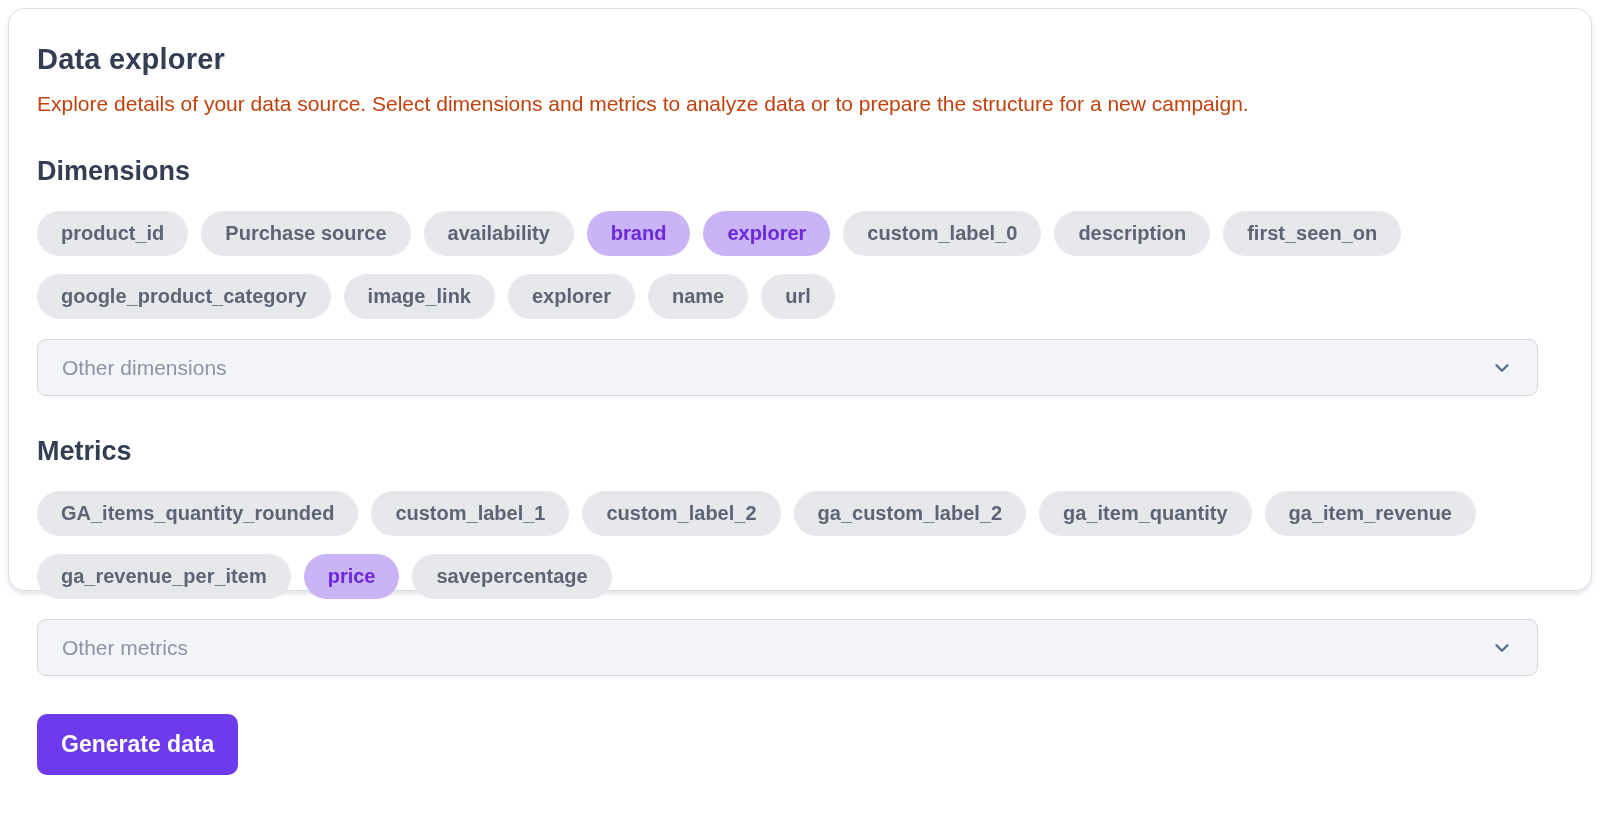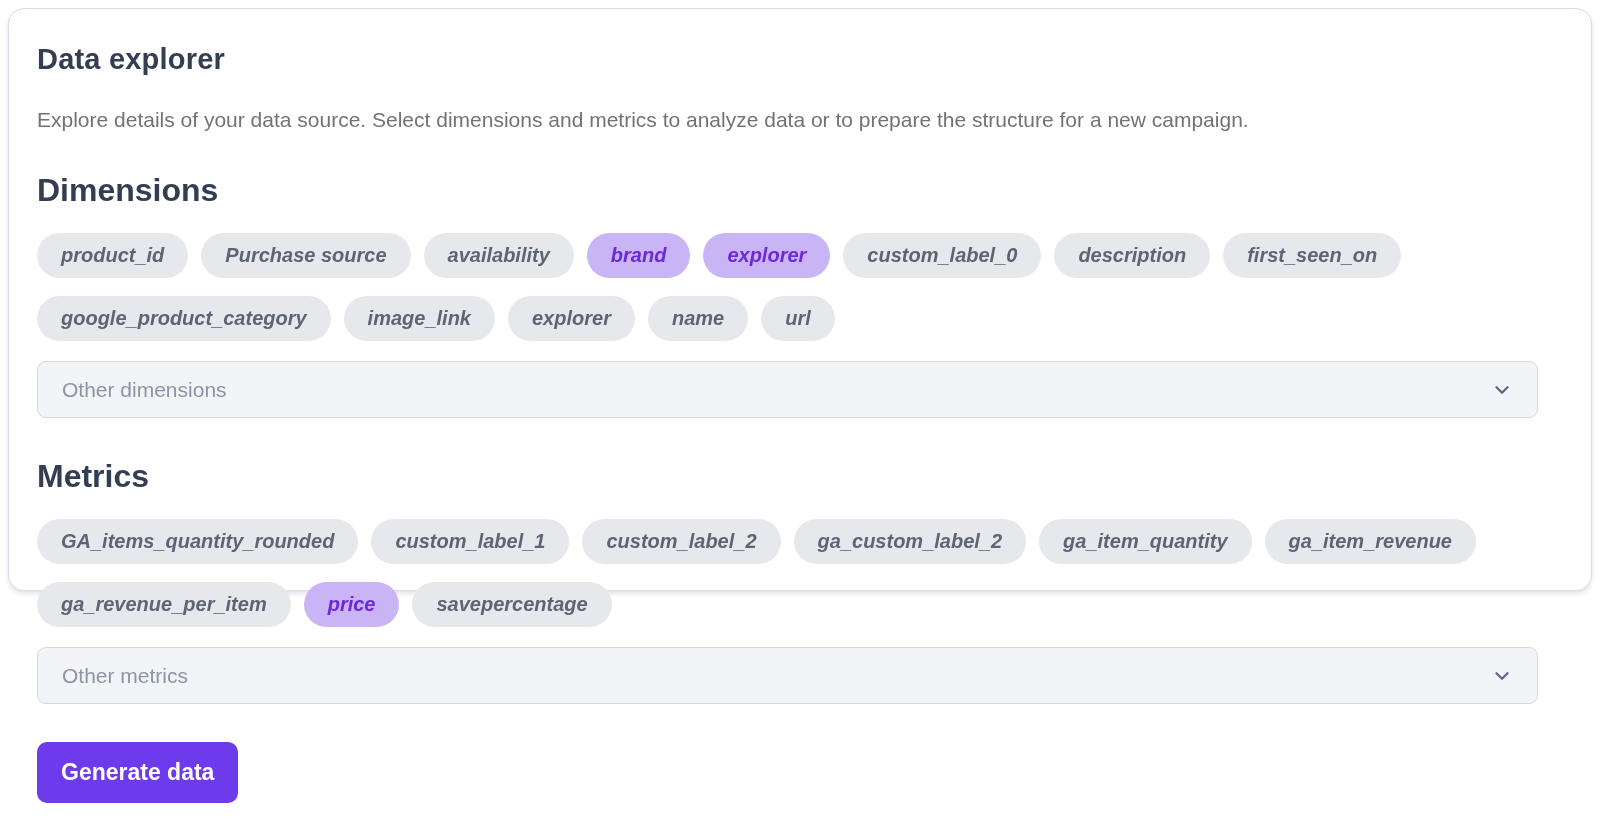--- a/index.html
+++ b/index.html
@@ -21,38 +21,37 @@
     box-shadow: 0 3px 4px rgba(100,110,140,0.18);
     padding: 34px 28px;
   }
   .page-title {
     font-size: 29px;
     font-weight: 700;
     color: #333e52;
     letter-spacing: 0.2px;
   }
   .page-description {
-    margin-top: 32px;
+    margin-top: 16px;
     font-size: 21px;
-    color: #737373;
+    color: #c2410c;
   }
   .section-heading {
-    font-size: 32px;
+    font-size: 27px;
     font-weight: 700;
     color: #333e52;
   }
   .section-dimensions .section-heading { margin-top: 40px; }
   .section-metrics   .section-heading { margin-top: 40px; }
   .chip-list {
     margin-top: 24px;
     display: flex;
     flex-wrap: wrap;
     column-gap: 13px;
     row-gap: 18px;
-    font-style: italic;
   }
   .chip {
     background: #e7e8ec;
     color: #5d6574;
     font-size: 20px;
     font-weight: 600;
     padding: 11px 24px;
     border-radius: 24px;
     cursor: pointer;
     white-space: nowrap;

